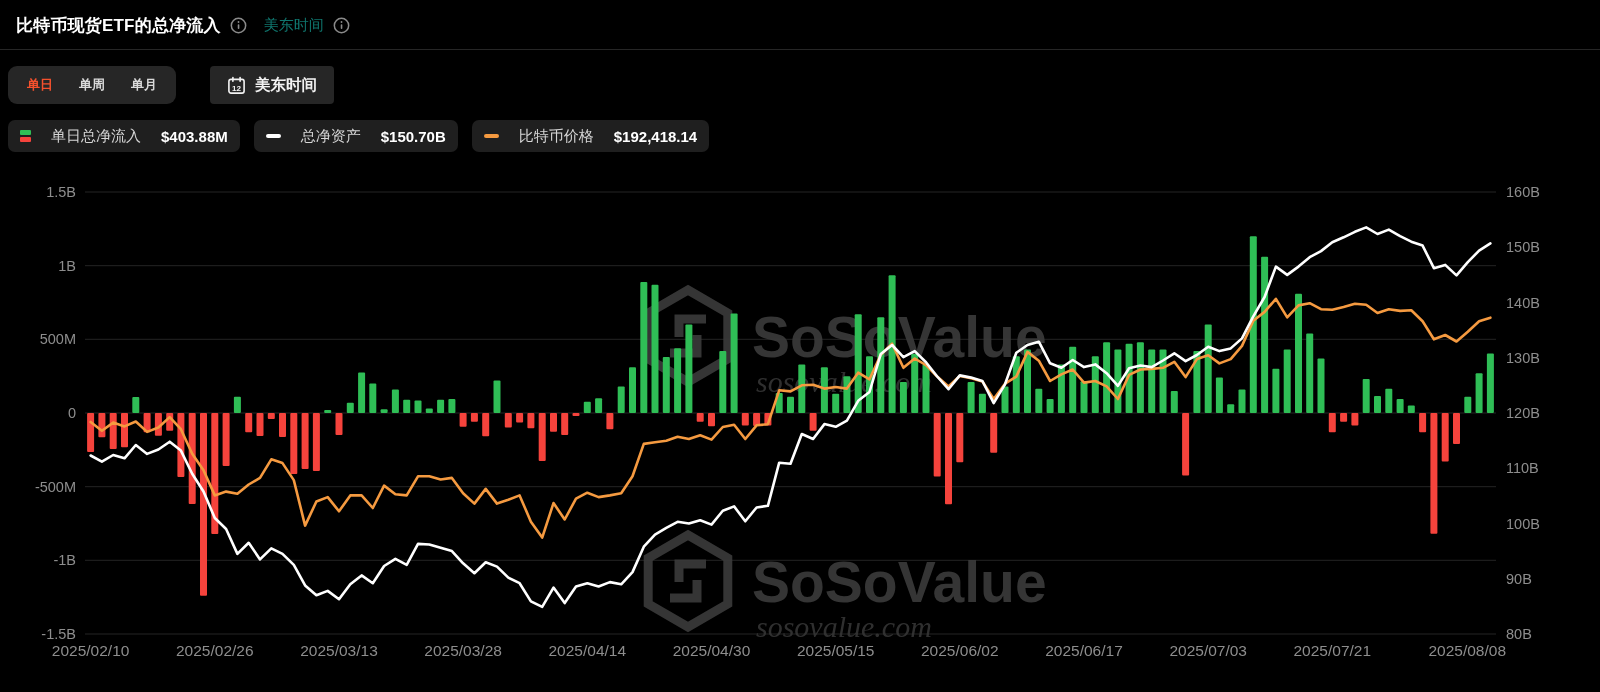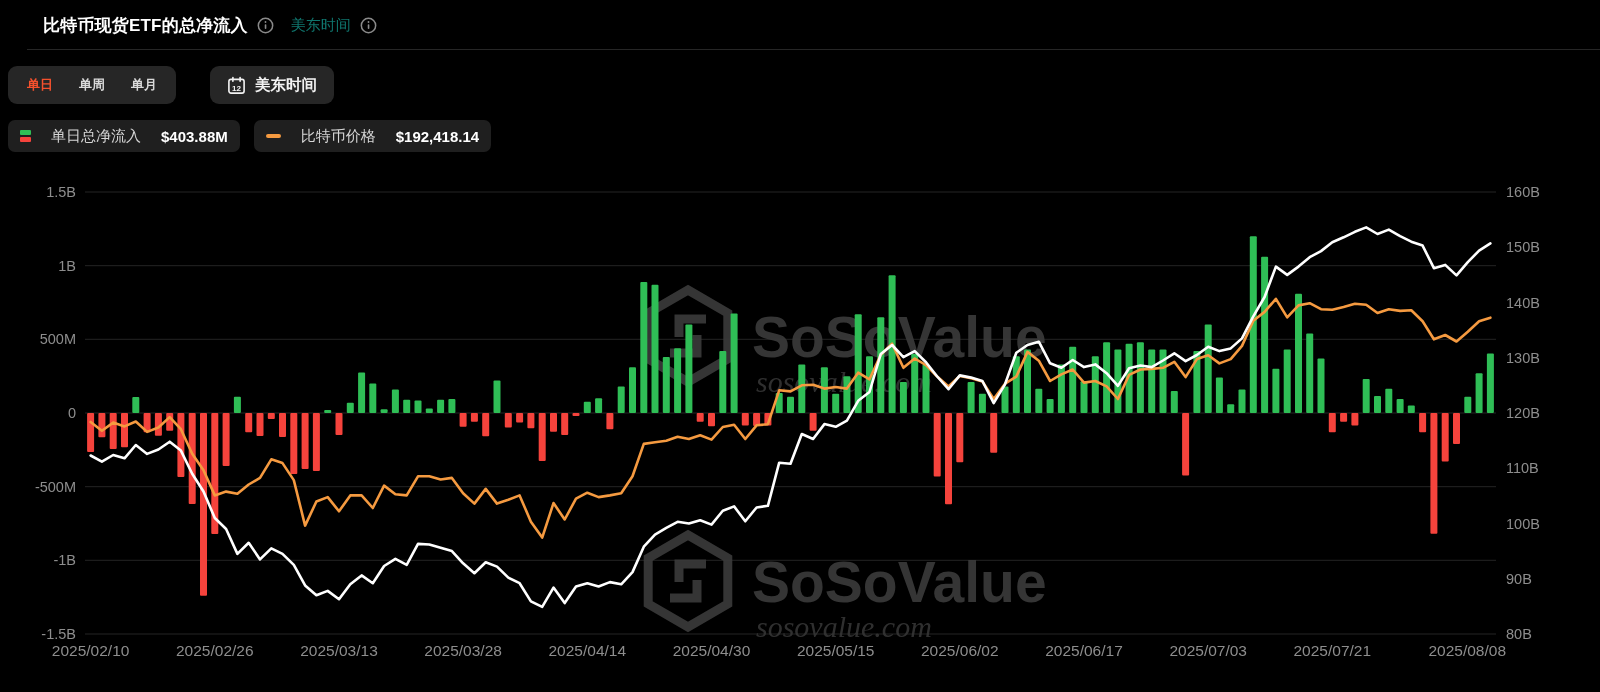--- a/index.html
+++ b/index.html
@@ -1,28 +1,28 @@
 <!DOCTYPE html>
 <html style="--accent: #f5512d; --green: #2fbe56; --red: #f5433c; --assets-line: #ffffff; --price-line: #f59a40; --grid: #242424; --axis-text: #8d8d8d; --watermark: #3a3a3a; --pill-bg: #1f1f1f; --control-bg: #262626;"><head>
 <meta charset="utf-8">
 <style>
   html,body{margin:0;padding:0;background:#000;width:1600px;height:692px;overflow:hidden;
     font-family:"Liberation Sans","DejaVu Sans",sans-serif;-webkit-font-smoothing:antialiased;}
   .page{width:1600px;height:692px;background:#000;position:relative;}
   
-  .header{display:flex;align-items:center;gap:9px;padding:14px 16px 12px 16px;border-bottom:1px solid #262626;margin-left:27px;}
+  .header{display:flex;align-items:center;gap:9px;padding:14px 16px 12px 16px;border-bottom:1px solid #262626;}
   .title{font-size:17px;font-weight:bold;color:#fff;letter-spacing:.2px;}
   .tz{font-size:15px;color:#0f766e;margin-left:8px;}
   .info-ic{width:17px;height:17px;display:inline-block;cursor:pointer;}
   
   .toolbar{display:flex;align-items:center;gap:34px;margin:16px 0 0 8px;height:38px;}
   .tabgroup{display:inline-flex;align-items:center;background:var(--control-bg);border-radius:9px;padding:4px 6px;height:38px;box-sizing:border-box;}
   .tab{background:transparent;border:none;font-family:inherit;font-size:13px;font-weight:bold;color:#d9d9d9;padding:6px 13px;cursor:pointer;border-radius:7px;}
   .tab.active{color:var(--accent);}
-  .datebtn{display:inline-flex;align-items:center;gap:9px;background:var(--control-bg);border:none;border-radius:9px;height:38px;padding:0 17px;font-family:inherit;font-size:15.5px;font-weight:bold;color:#f2f2f2;cursor:pointer;}
+  .datebtn{display:inline-flex;align-items:center;gap:9px;background:var(--control-bg);border:none;border-radius:4px;height:38px;padding:0 17px;font-family:inherit;font-size:15.5px;font-weight:bold;color:#f2f2f2;cursor:pointer;}
   
   .legend{display:flex;align-items:center;gap:14px;margin:16px 0 0 8px;height:32px;}
   .pill{display:inline-flex;align-items:center;gap:20px;background:var(--pill-bg);border-radius:7px;height:32px;padding:0 12px;cursor:pointer;}
   .pill .lbl{font-size:15px;color:#d6d6d6;}
   .pill .val{font-size:15px;font-weight:bold;color:#fff;}
   .ic-flow{display:inline-flex;flex-direction:column;gap:2px;}
   .ic-flow i{width:11px;height:5px;border-radius:1px;display:block;}
   .ic-flow .g{background:var(--green);}
   .ic-flow .r{background:var(--red);}
   .dash{width:15px;height:4px;border-radius:2px;display:inline-block;}
@@ -73,20 +73,25 @@
   </div>
 
   <div class="legend">
     <div class="pill">
       <span class="ic-flow">
           <i class="g"></i>
           <i class="r"></i>
         </span>
       <span class="lbl">单日总净流入</span>
       <span class="val">$403.88M</span>
+    </div>
+    <div class="pill">
+      <span class="dash white"></span>
+      <span class="lbl">总净资产</span>
+      <span class="val">$150.70B</span>
     </div>
     <div class="pill">
       <span class="dash orange"></span>
       <span class="lbl">比特币价格</span>
       <span class="val">$192,418.14</span>
     </div>
   </div>
 
   <div class="chartwrap">
     <svg id="chart-svg" width="1600" height="522">

